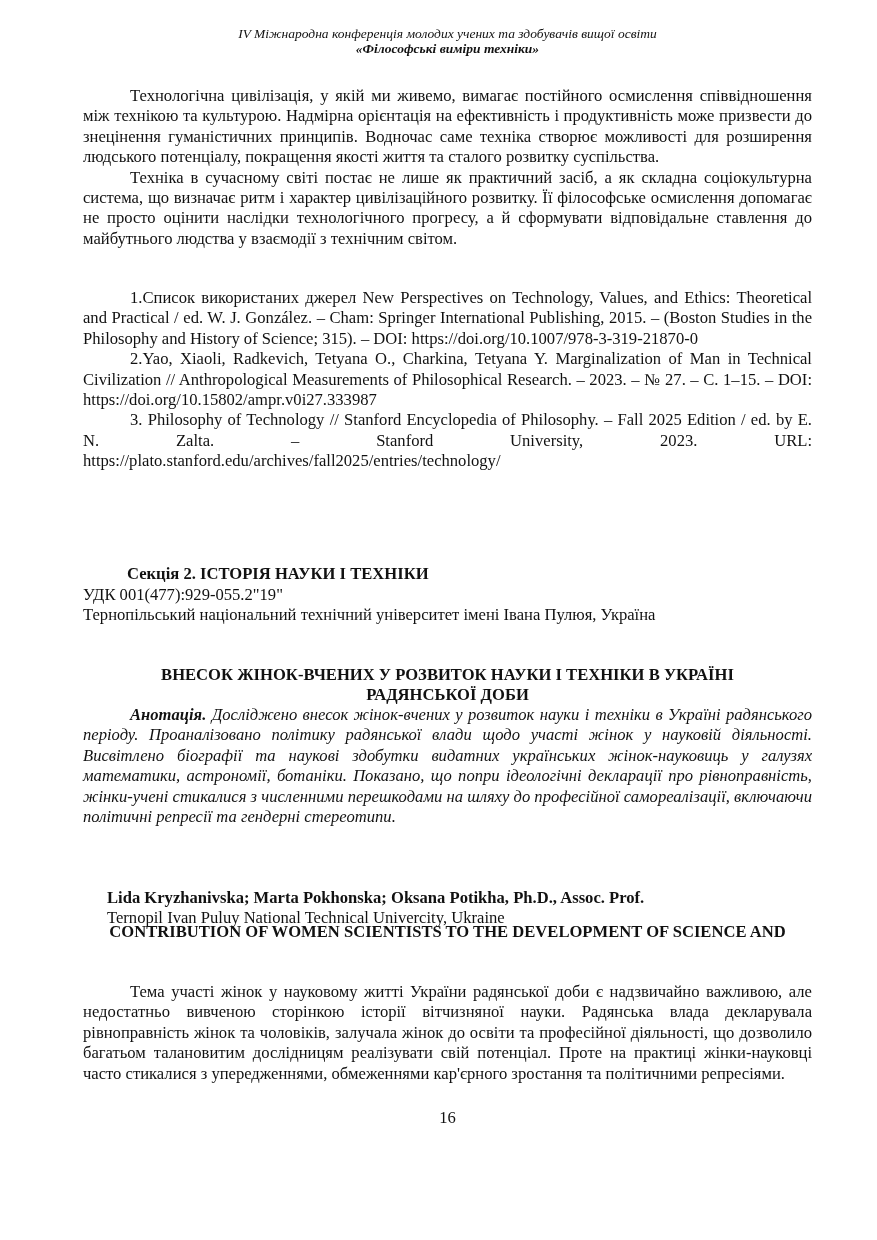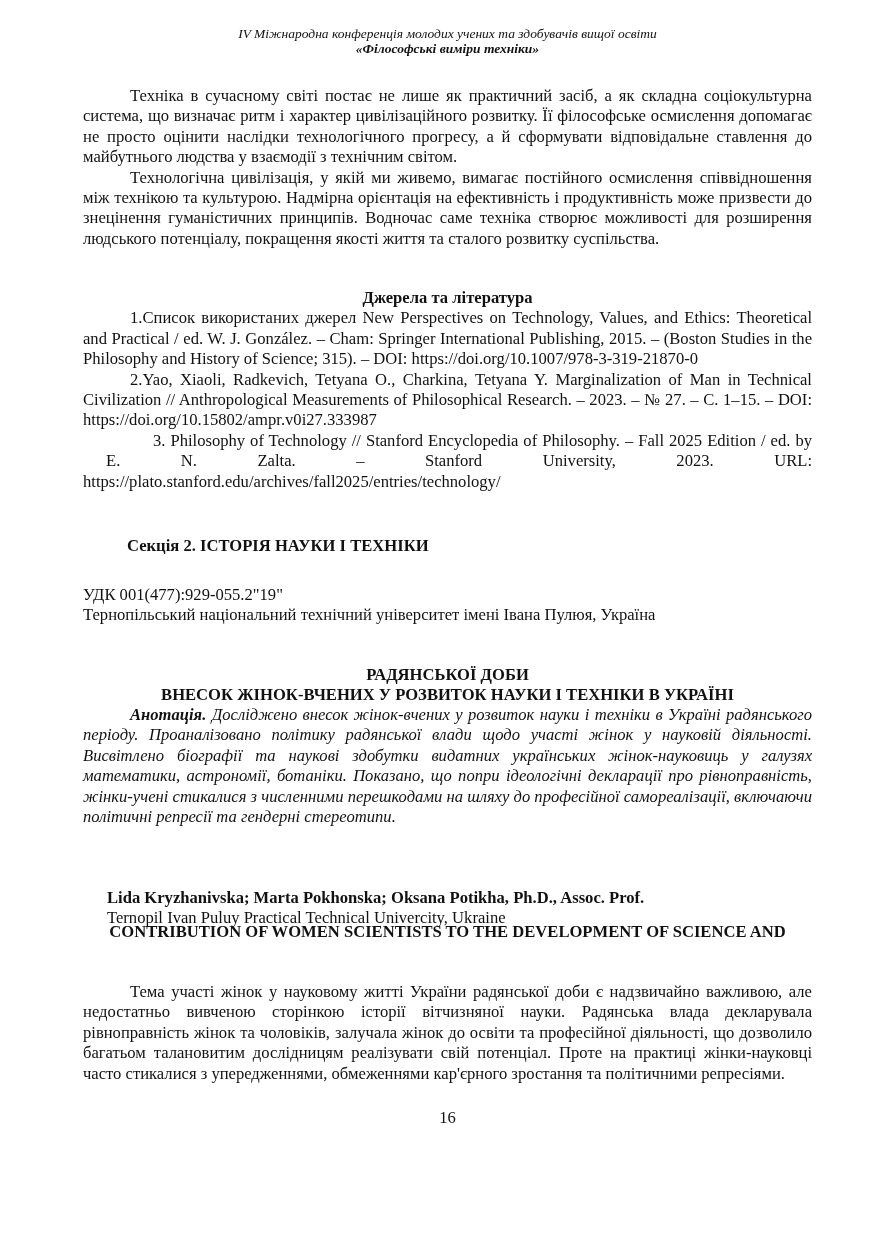--- a/index.html
+++ b/index.html
@@ -8,67 +8,66 @@
   .page { position: absolute; left: 83px; top: 0; width: 729px; }
   .hdr { position: absolute; left: 0; width: 729px; text-align: center; font-size: 13.5px; font-style: italic; line-height: 16px; }
   .hdr1 { top: 26px; }
   .hdr2 { top: 41px; font-weight: bold; }
   p { margin: 0; font-size: 16.6px; line-height: 20.4px; text-align: justify; }
   .ind { text-indent: 47px; }
   .blk { position: absolute; left: 0; width: 729px; }
   .center { text-align: center; }
   .bold { font-weight: bold; }
   .ital { font-style: italic; }
-  .last-justify { text-align-last: justify; margin-left: 23px; }
+  .last-justify { text-align-last: justify; }
   .title { font-weight: bold; text-align: center; font-size: 16.6px; line-height: 20.4px; }
   .pagenum { position: absolute; top: 1108px; left: 0; width: 729px; text-align: center; font-size: 16.6px; }
   a.ref { color: inherit; text-decoration: none; margin-top: 14px; }
 </style>
 </head>
 <body>
 
 <div class="page">
 
   <div class="hdr hdr1">IV Міжнародна конференція молодих учених та здобувачів вищої освіти</div>
   <div class="hdr hdr2">«Філософські виміри техніки»</div>
 
   <div class="blk" style="top:86px;">
+    <p class="ind">Технологічна цивілізація, у якій ми живемо, вимагає постійного осмислення співвідношення між технікою та культурою. Надмірна орієнтація на ефективність і продуктивність може призвести до знецінення гуманістичних принципів. Водночас саме техніка створює можливості для розширення людського потенціалу, покращення якості життя та сталого розвитку суспільства.</p>
     <p class="ind">Техніка в сучасному світі постає не лише як практичний засіб, а як складна соціокультурна система, що визначає ритм і характер цивілізаційного розвитку. Її філософське осмислення допомагає не просто оцінити наслідки технологічного прогресу, а й сформувати відповідальне ставлення до майбутнього людства у взаємодії з технічним світом.</p>
-    <p class="ind">Технологічна цивілізація, у якій ми живемо, вимагає постійного осмислення співвідношення між технікою та культурою. Надмірна орієнтація на ефективність і продуктивність може призвести до знецінення гуманістичних принципів. Водночас саме техніка створює можливості для розширення людського потенціалу, покращення якості життя та сталого розвитку суспільства.</p>
   </div>
 
   <div class="blk" style="top:288px;">
-    <p class="center bold">Джерела та література</p>
     <p class="ind">1.Список використаних джерел New Perspectives on Technology, Values, and Ethics: Theoretical and Practical / ed. W. J. González. – Cham: Springer International Publishing, 2015. – (Boston Studies in the Philosophy and History of Science; 315). – DOI: https://doi.org/10.1007/978-3-319-21870-0</p>
     <p class="ind">2.Yao, Xiaoli, Radkevich, Tetyana O., Charkina, Tetyana Y. Marginalization of Man in Technical Civilization // Anthropological Measurements of Philosophical Research. – 2023. – № 27. – С. 1–15. – DOI: https://doi.org/10.15802/ampr.v0i27.333987</p>
     <p class="ind last-justify">3. Philosophy of Technology // Stanford Encyclopedia of Philosophy. – Fall 2025 Edition / ed. by E. N. Zalta. – Stanford University, 2023. URL:</p>
     <p><a class="ref">https://plato.stanford.edu/archives/fall2025/entries/technology/</a></p>
   </div>
 
-  <div class="blk" style="top:536px;">
+  <div class="blk" style="top:564px;">
     <p class="bold" style="padding-left:44px;">Секція 2. ІСТОРІЯ НАУКИ І ТЕХНІКИ</p>
   </div>
 
   <div class="blk" style="top:585px;">
     <p>УДК 001(477):929-055.2"19"</p>
     <p>Тернопільський національний технічний університет імені Івана Пулюя, Україна</p>
   </div>
 
   <div class="blk" style="top:665px;">
+    <div class="title">ВНЕСОК ЖІНОК-ВЧЕНИХ У РОЗВИТОК НАУКИ І ТЕХНІКИ В УКРАЇНІ</div>
     <div class="title">РАДЯНСЬКОЇ ДОБИ</div>
-    <div class="title">ВНЕСОК ЖІНОК-ВЧЕНИХ У РОЗВИТОК НАУКИ І ТЕХНІКИ В УКРАЇНІ</div>
   </div>
 
   <div class="blk" style="top:705px;">
     <p class="ind ital"><span class="bold">Анотація.</span><span> Досліджено внесок жінок-вчених у розвиток науки і техніки в Україні радянського періоду. Проаналізовано політику радянської влади щодо участі жінок у науковій діяльності. Висвітлено біографії та наукові здобутки видатних українських жінок-науковиць у галузях математики, астрономії, ботаніки. Показано, що попри ідеологічні декларації про рівноправність, жінки-учені стикалися з численними перешкодами на шляху до професійної самореалізації, включаючи політичні репресії та гендерні стереотипи.</span></p>
   </div>
 
   <div class="blk" style="top:888px;margin-left:24px;">
     <p class="bold">Lida Kryzhanivska; Marta Pokhonska; Oksana Potikha, Ph.D., Assoc. Prof.</p>
-    <p>Ternopil Ivan Puluy Practical Technical Univercity, Ukraine</p>
+    <p>Ternopil Ivan Puluy National Technical Univercity, Ukraine</p>
   </div>
 
   <div class="blk" style="top:922px;">
     <div class="title">CONTRIBUTION OF WOMEN SCIENTISTS TO THE DEVELOPMENT OF SCIENCE AND</div>
   </div>
 
   <div class="blk" style="top:982px;">
     <p class="ind">Тема участі жінок у науковому житті України радянської доби є надзвичайно важливою, але недостатньо вивченою сторінкою історії вітчизняної науки. Радянська влада декларувала рівноправність жінок та чоловіків, залучала жінок до освіти та професійної діяльності, що дозволило багатьом талановитим дослідницям реалізувати свій потенціал. Проте на практиці жінки-науковці часто стикалися з упередженнями, обмеженнями кар'єрного зростання та політичними репресіями.</p>
   </div>
 

